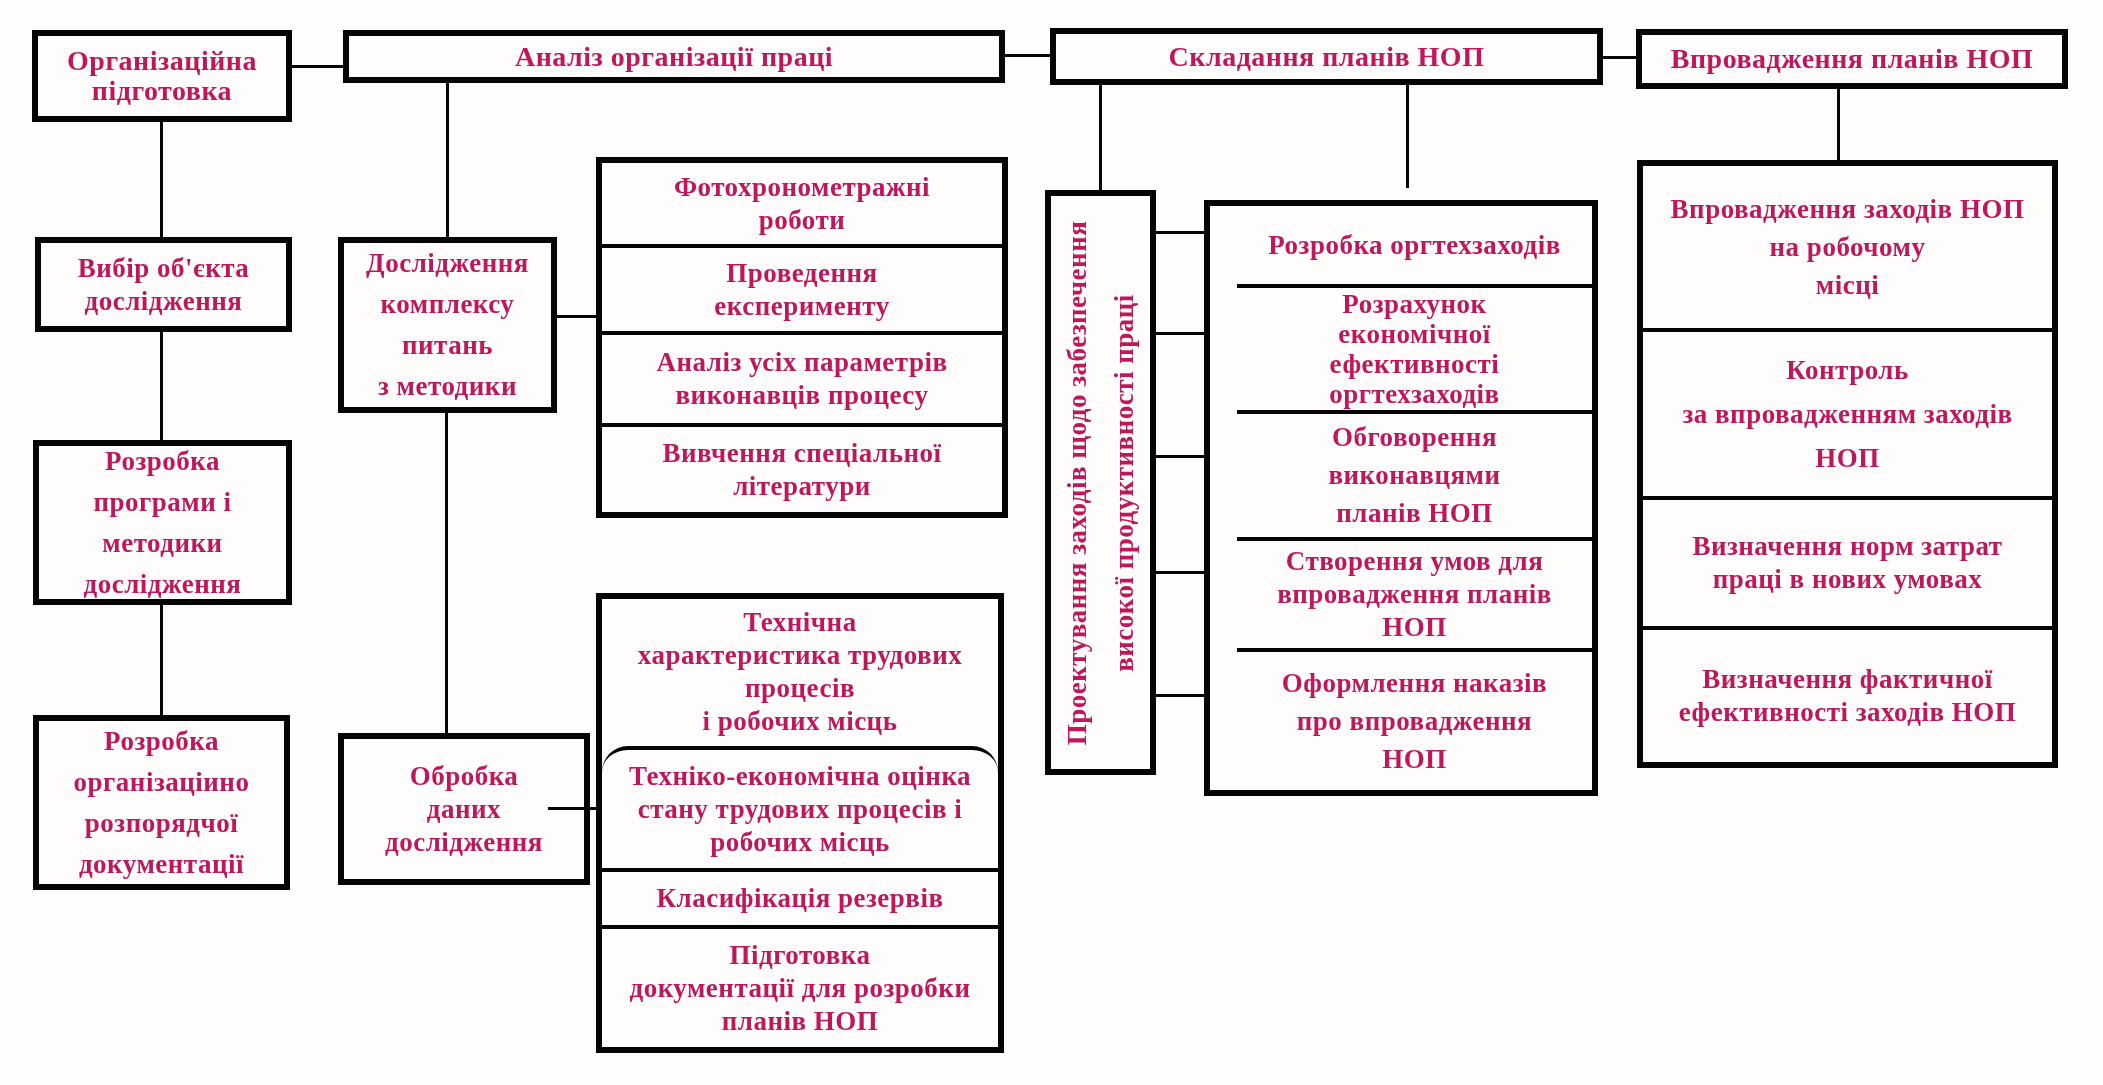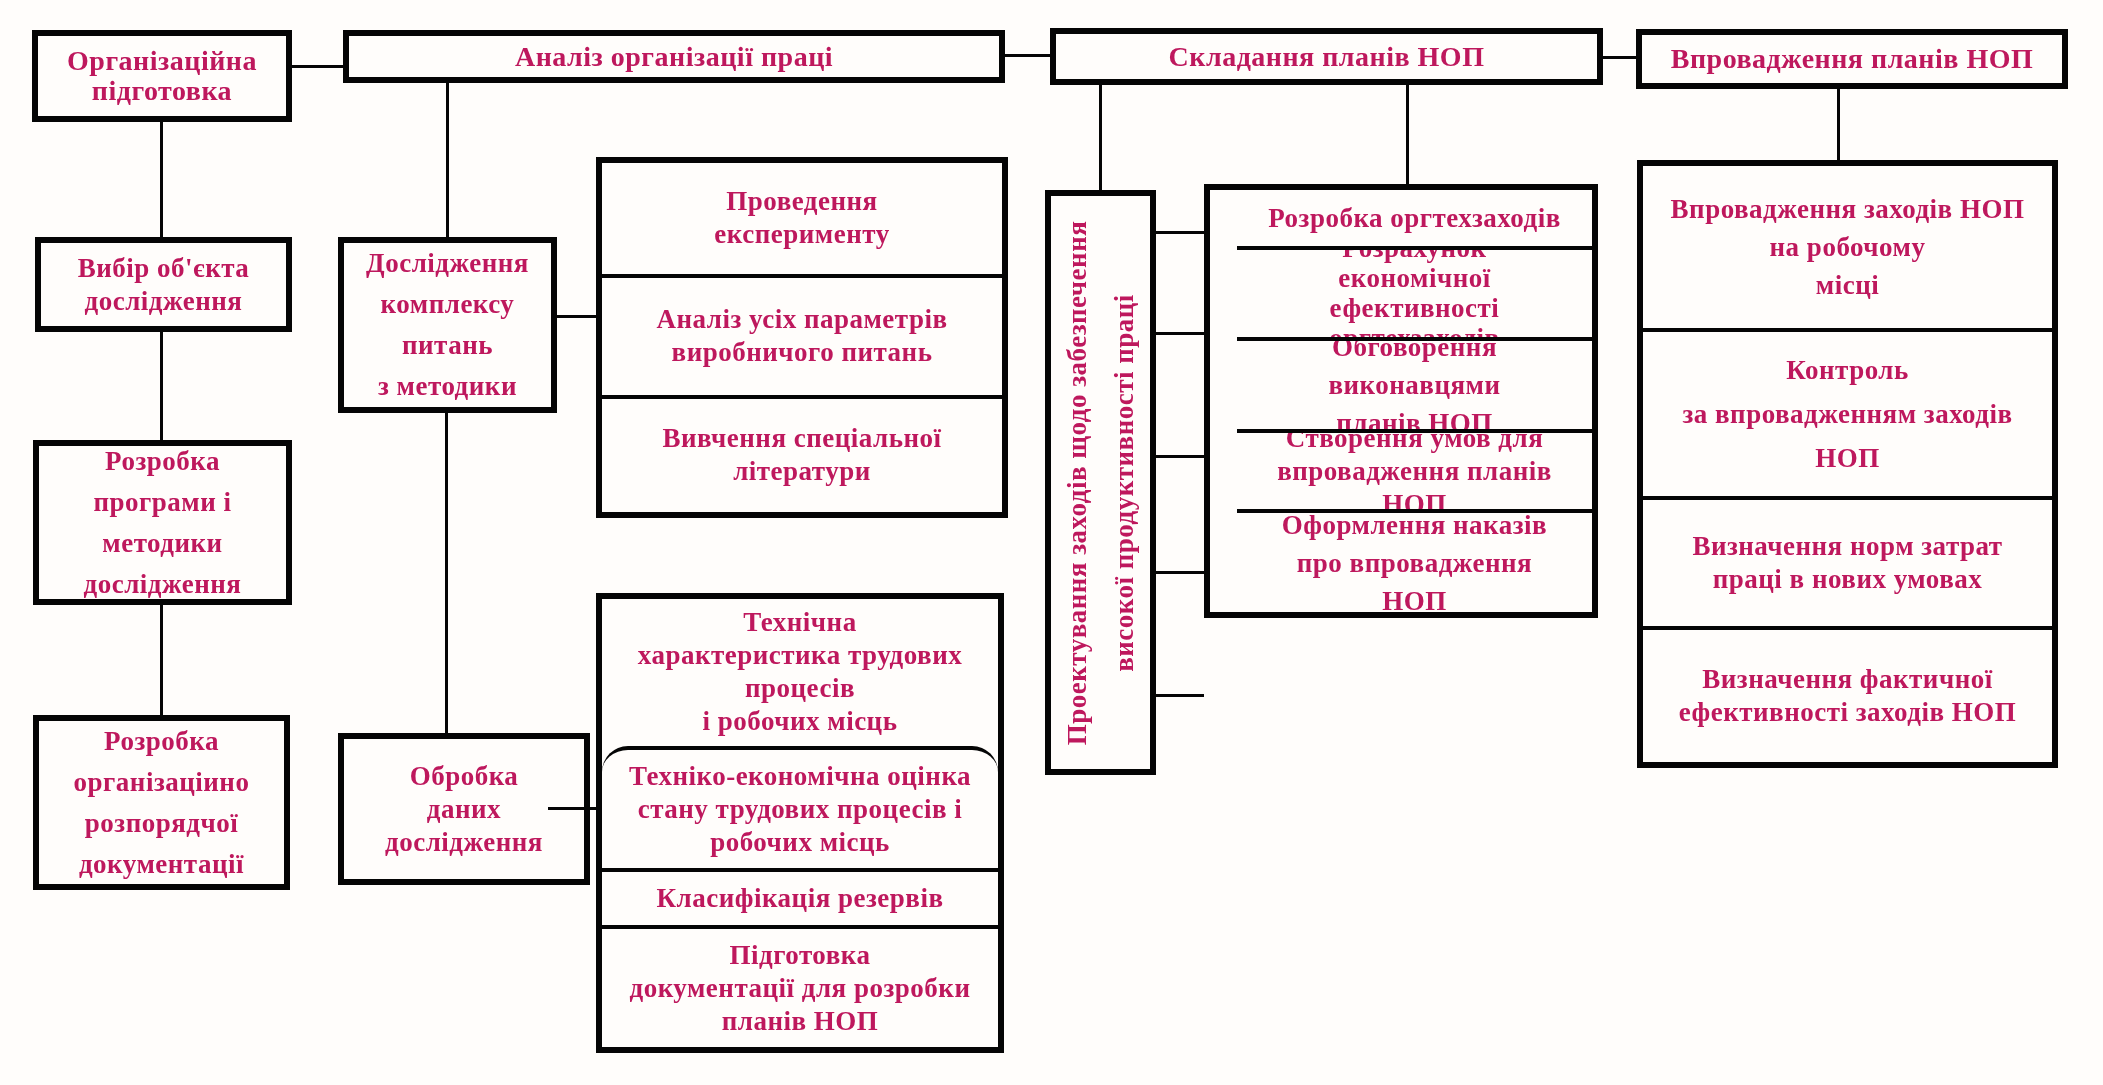--- a/index.html
+++ b/index.html
@@ -102,27 +102,31 @@
   </div>
 
   <div class="box lh-lg" style="left:338px;top:237px;width:219px;height:176px;">
     <div class="txt">Дослідження
 комплексу
 питань
 з методики</div>
   </div>
 
   <div class="stack" style="left:596px;top:157px;width:412px;height:361px;">
+    <div class="cell" style="flex:87;">
+      <div class="txt">Фотохронометражні
+роботи</div>
+    </div>
     <div class="cell" style="flex:89;">
       <div class="txt">Проведення
 експерименту</div>
     </div>
     <div class="cell" style="flex:94;">
       <div class="txt">Аналіз усіх параметрів
-виробничого питань</div>
+виконавців процесу</div>
     </div>
     <div class="cell" style="flex:91;">
       <div class="txt">Вивчення спеціальної
 літератури</div>
     </div>
   </div>
 
   <div class="box" style="left:338px;top:733px;width:252px;height:152px;">
     <div class="txt">Обробка
 даних
@@ -149,21 +153,21 @@
 документації для розробки
 планів НОП</div>
     </div>
   </div>
 
   <div class="box" id="design-measures" style="left:1045px;top:190px;width:111px;height:585px;">
     <div class="rot">Проектування заходів щодо забезпечення
 високої продуктивності праці</div>
   </div>
 
-  <div class="stack" style="left:1204px;top:184px;width:394px;height:434px;padding-left:27px;">
+  <div class="stack" style="left:1204px;top:200px;width:394px;height:596px;padding-left:27px;">
     <div class="cell" style="flex:80;">
       <div class="txt">Розробка оргтехзаходів</div>
     </div>
     <div class="cell" style="flex:124;">
       <div class="txt" style="line-height:30px;">Розрахунок
 економічної
 ефективності
 оргтехзаходів</div>
     </div>
     <div class="cell" style="flex:126;">

